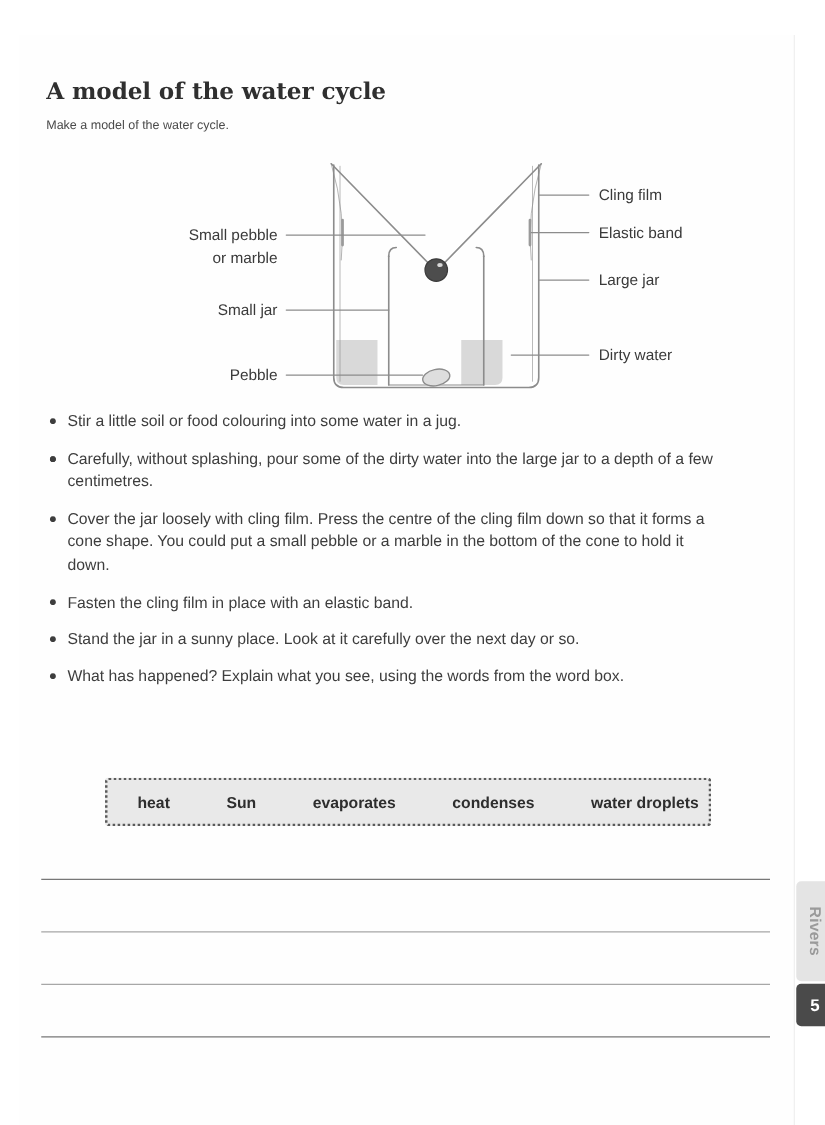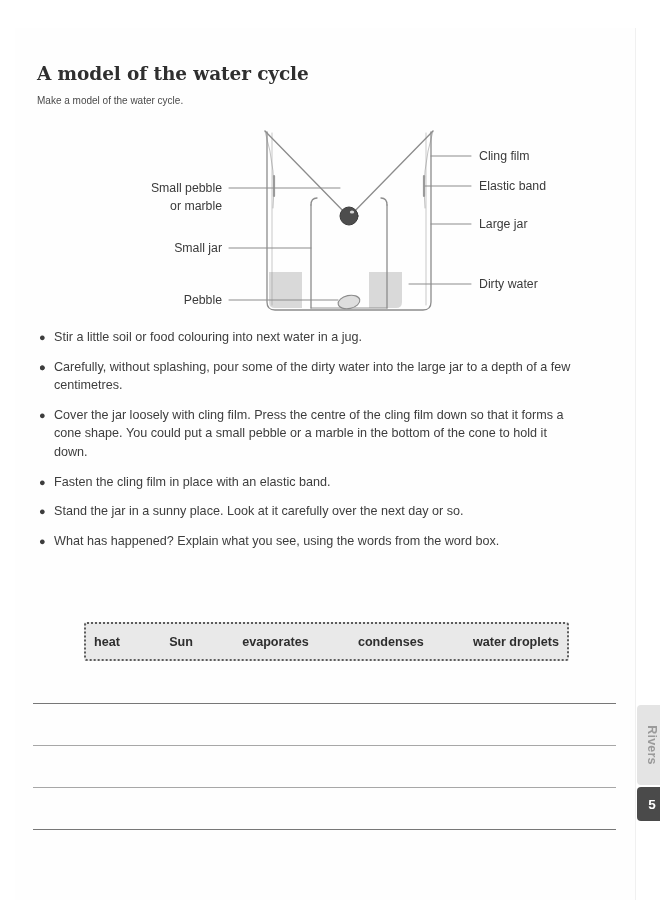--- a/index.html
+++ b/index.html
@@ -88,20 +88,21 @@
     border-radius: 3px;
     display: flex;
     align-items: center;
   }
   .word-box-inner {
     display: flex;
     width: 100%;
     padding: 0 8px;
     box-sizing: border-box;
     justify-content: space-between;
+    margin-left: 16px;
   }
   .word-item {
     font-size: 12.6px;
     font-weight: bold;
     color: #2e2e2e;
     white-space: nowrap;
   }
 
   
   .rule-line {
@@ -215,21 +216,21 @@
         <text x="183" y="90">or marble</text>
         <text x="183" y="132">Small jar</text>
         <text x="183" y="184">Pebble</text>
       </g>
     </svg>
   </div>
 
   <div class="instructions">
     <div class="instr-item">
       <span class="bullet">●</span>
-      <span>Stir a little soil or food colouring into next water in a jug.</span>
+      <span>Stir a little soil or food colouring into some water in a jug.</span>
     </div>
     <div class="instr-item">
       <span class="bullet">●</span>
     </div>
     <div class="instr-item">
       <span class="bullet">●</span>
       <span>Carefully, without splashing, pour some of the dirty water into the large jar to a depth of a few centimetres.</span>
     </div>
     <div class="instr-item">
       <span class="bullet">●</span>

